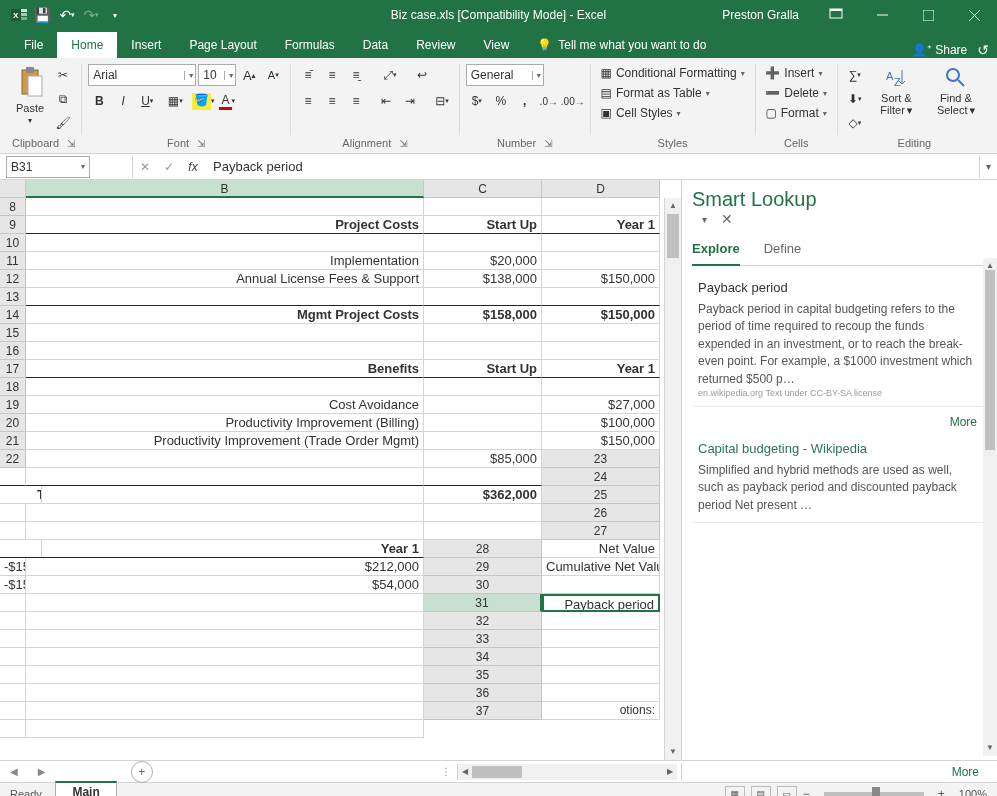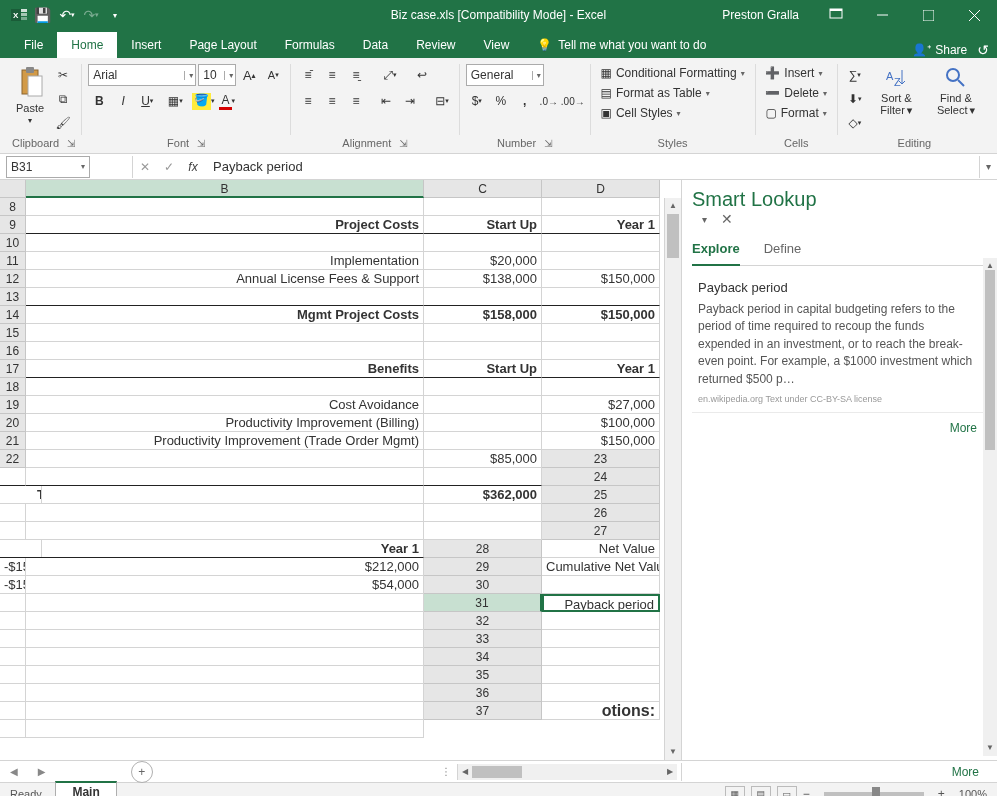--- a/index.html
+++ b/index.html
@@ -73,21 +73,21 @@
 .pane-close { font-size: 14px; color: #666; cursor: pointer; }
 .pane-dd { font-size: 10px; color: #666; padding: 0 10px; cursor: pointer; }
 .pane-tabs { display: flex; gap: 24px; border-bottom: 1px solid #d4d4d4; margin-bottom: 4px; }
 .pane-tab { padding: 6px 0 8px 0; font-size: 13px; color: #666; cursor: pointer; }
 .pane-tab.active { color: #217346; border-bottom: 2px solid #217346; font-weight: 600; margin-bottom: -1px; }
 .pane-scroll { flex: 1; overflow: hidden; padding-right: 4px; position: relative; }
 .card { background: #fff; padding: 10px 6px 8px 6px; margin-bottom: 6px; border-bottom: 1px solid #eaeaea; }
 .card-title { font-size: 13px; color: #333; margin-bottom: 6px; }
 .card-title.link { color: #2b7457; }
 .card-body { font-size: 12px; color: #555; line-height: 1.45; }
-.card-src { font-size: 9px; color: #999; margin-top: 6px; }
+.card-src { font-size: 9px; color: #999; }
 .more-lnk { text-align: right; font-size: 12px; color: #217346; padding: 2px 6px; cursor: pointer; }
 .section-hdr { font-size: 14px; color: #555; padding: 10px 2px 6px 2px; }
 .pane-vscroll { position: absolute; right: 0; top: 78px; bottom: 4px; width: 14px; background: #f0f0f0; }
 .pane-vthumb { position: absolute; top: 12px; left: 2px; right: 2px; height: 180px; background: #c0c0c0; }
 
 
 .sheettab-row { height: 22px; border-top: 1px solid #d4d4d4; display: flex; align-items: center; background: #fff; }
 .sheettab-nav { padding: 0 10px; color: #888; font-size: 10px; }
 .sheettab { height: 22px; padding: 0 16px; display: flex; align-items: center; font-size: 12px; border: 1px solid #aeaeae; border-top: 2px solid #217346; background: #fff; font-weight: bold; margin-top: 40px; }
 .add-sheet { width: 22px; height: 22px; display: flex; align-items: center; justify-content: center; color: #666; border-radius: 50%; border: 1px solid #b0b0b0; margin-left: 14px; font-size: 12px; }
@@ -97,21 +97,21 @@
 .hscroll-btn.r { float: right; }
 .pane-foot-link { width: 316px; border-left: 1px solid #d4d4d4; text-align: right; padding: 2px 18px; font-size: 12px; color: #217346; }
 
 .statusbar { height: 22px; background: #f3f3f3; border-top: 1px solid #d4d4d4; display: flex; align-items: center; padding: 0 10px; font-size: 11px; color: #555; }
 .statusbar .views { margin-left: auto; display: flex; gap: 6px; align-items: center; }
 .view-btn { width: 20px; height: 16px; border: 1px solid #bbb; display: flex; align-items: center; justify-content: center; font-size: 9px; }
 .zoom-slider { width: 100px; height: 4px; background: #c0c0c0; margin: 0 8px; position: relative; }
 .zoom-thumb { width: 8px; height: 14px; background: #888; position: absolute; left: 48%; top: -5px; }
 .zoom-minus, .zoom-plus { font-size: 12px; cursor: pointer; }
 
-.bigtext { font-size: 16px; font-weight: bold; }
+.bigtext { font-size: 12px; font-weight: normal; }
 
 svg { display: block; }
 </style>
 </head>
 <body>
 
 <div class="titlebar">
   <div class="qat">
     <span class="qat-icon">
       <svg class="excel-logo" viewBox="0 0 16 16">
@@ -535,20 +535,24 @@
       <div class="pane-tab active">Explore</div>
       <div class="pane-tab">Define</div>
     </div>
     <div class="pane-scroll">
       <div class="card">
         <div class="card-title">Payback period</div>
         <div class="card-body">Payback period in capital budgeting refers to the period of time required to recoup the funds expended in an investment, or to reach the break-even point. For example, a $1000 investment which returned $500 p…</div>
         <div class="card-src">en.wikipedia.org   Text under CC-BY-SA license</div>
       </div>
       <div class="more-lnk">More</div>
+      <div class="card">
+        <div class="card-title link">Capital budgeting - Wikipedia</div>
+        <div class="card-body">Simplified and hybrid methods are used as well, such as payback period and discounted payback period Net present  …</div>
+      </div>
     </div>
     <div class="pane-vscroll">
       <div class="vscroll-btn">▲</div>
       <div class="pane-vthumb"></div>
       <div class="vscroll-btn" style="position:absolute;bottom:0;width:100%">▼</div>
     </div>
   </div>
 </div>
 
 <div class="sheettab-row">

